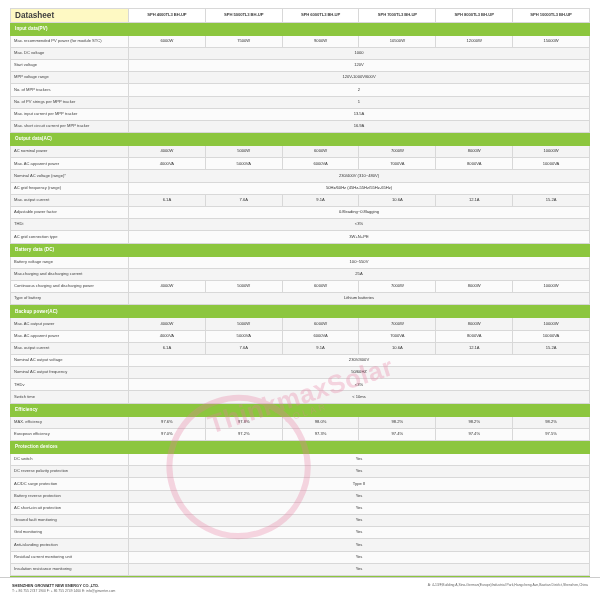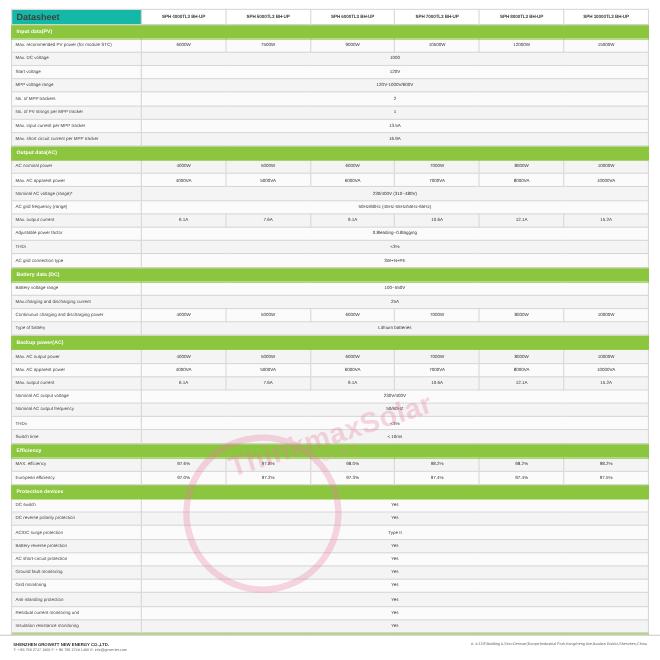--- a/index.html
+++ b/index.html
@@ -61,21 +61,21 @@
     background:#ffffff;
     border:0.4px solid #d8d8d8;
   }
   .title-cell{
     text-align:left;
     font-size:8.2px;
     font-weight:bold;
     color:#3f3f3f;
     padding-left:4px;
     border:0.4px solid #d8d8d8;
-    background:#14b8a6;
+    background:#fef9c3;
   }
   .model-cell{
     font-size:4.2px;
     font-weight:bold;
     color:#3f3f3f;
     background:#fff;
     letter-spacing:-.1px;
   }
   .section td{
     background:#8cc63e;

